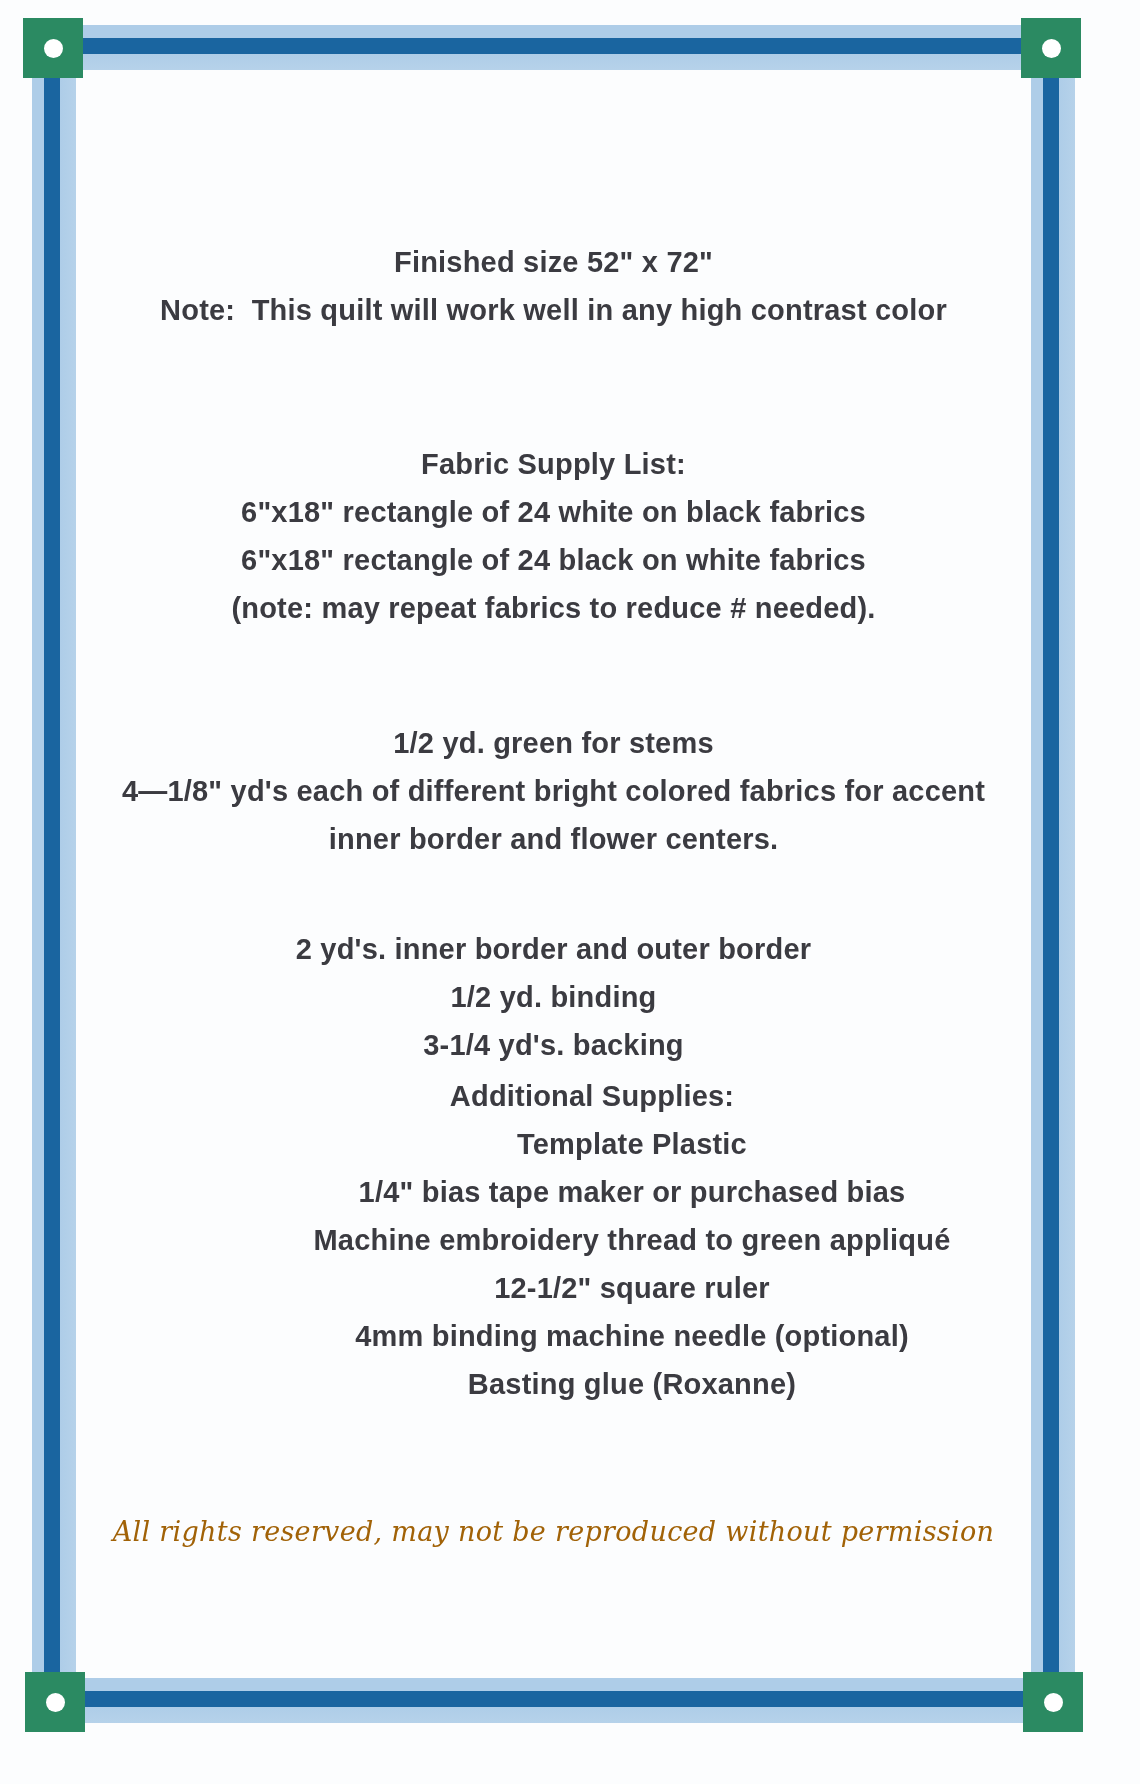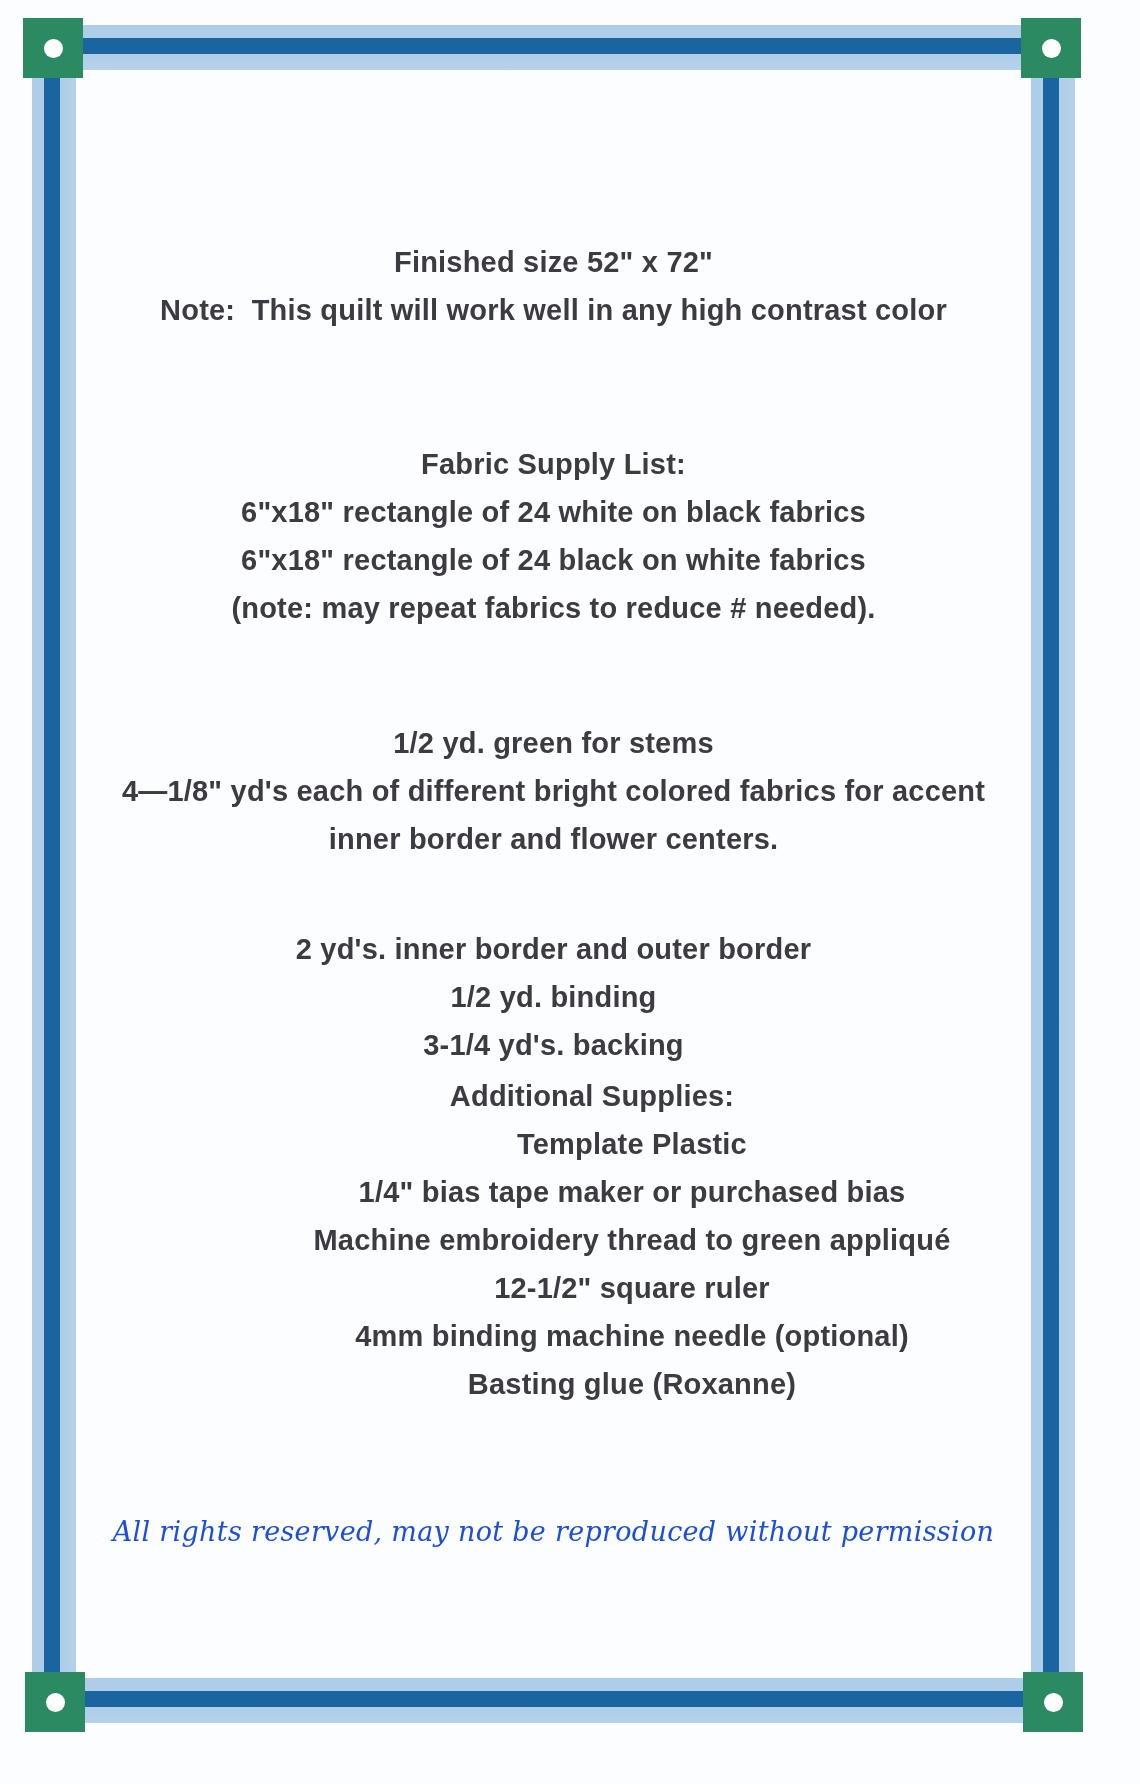--- a/index.html
+++ b/index.html
@@ -74,21 +74,21 @@
   }
   .block-additional .line { padding-left: 80px; }
   .block-additional .title { padding-left: 0; }
 
   .block-footer {
     top: 1508px;
     font-family: "DejaVu Serif", serif;
     font-style: italic;
     font-weight: normal;
     font-size: 27px;
-    color: #1d4ed8;
+    color: #a16207;
     letter-spacing: 0.3px;
   }
 </style>
 </head>
 <body>
 
 <div class="page">
 
   <div class="band h band-top"></div>
   <div class="band h band-bottom"></div>

